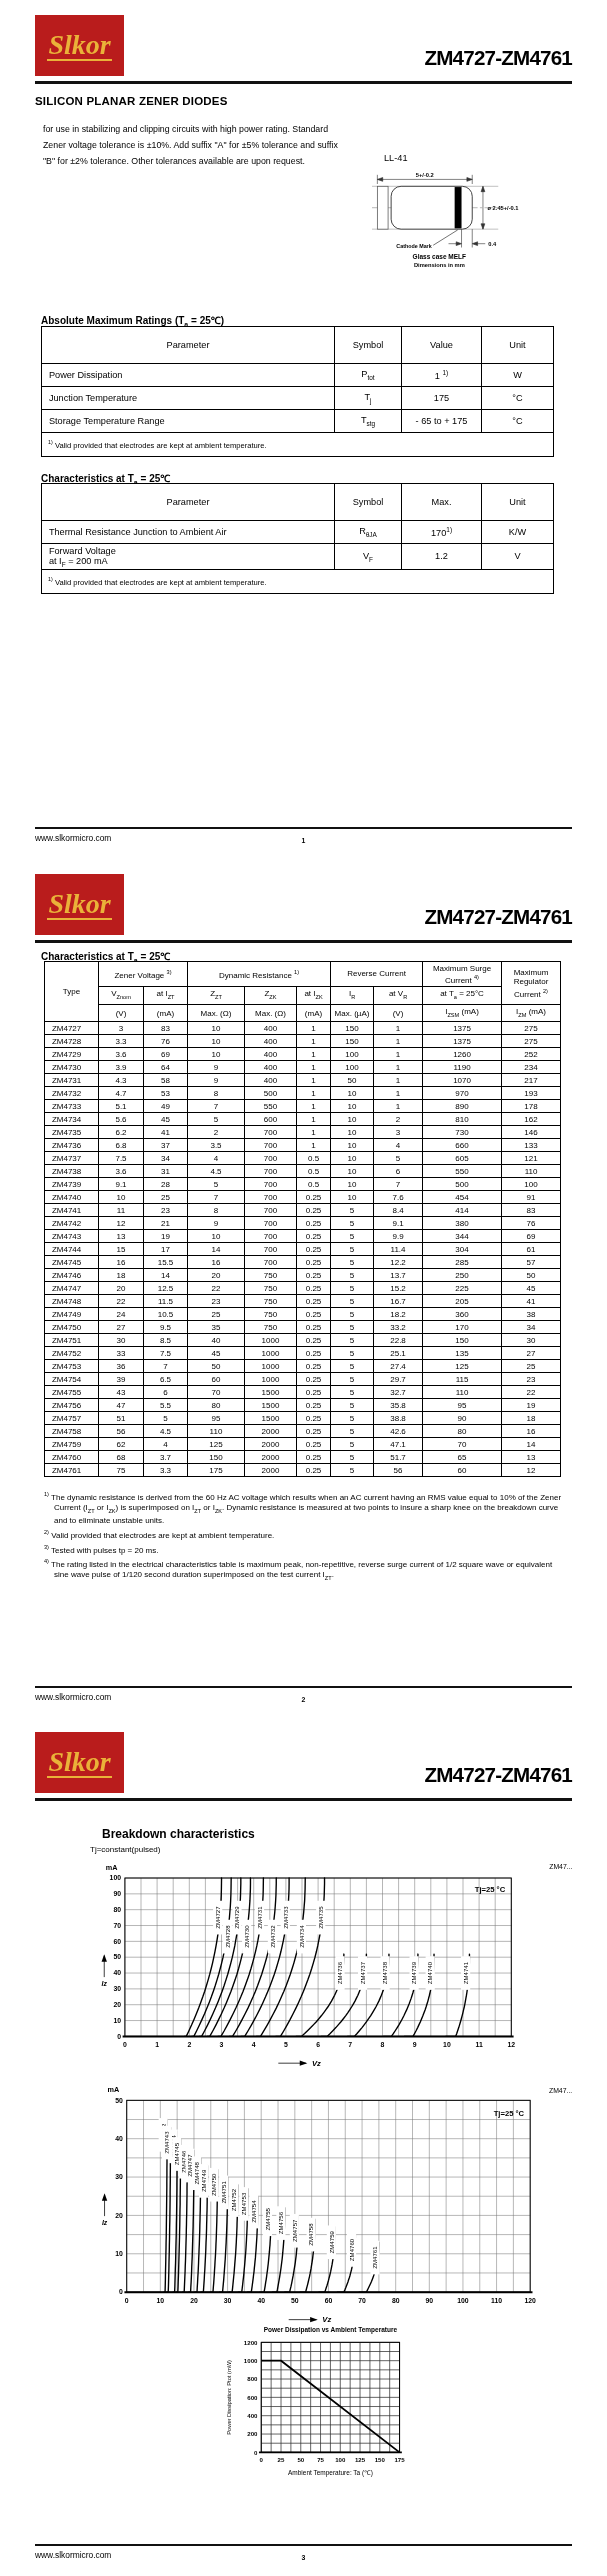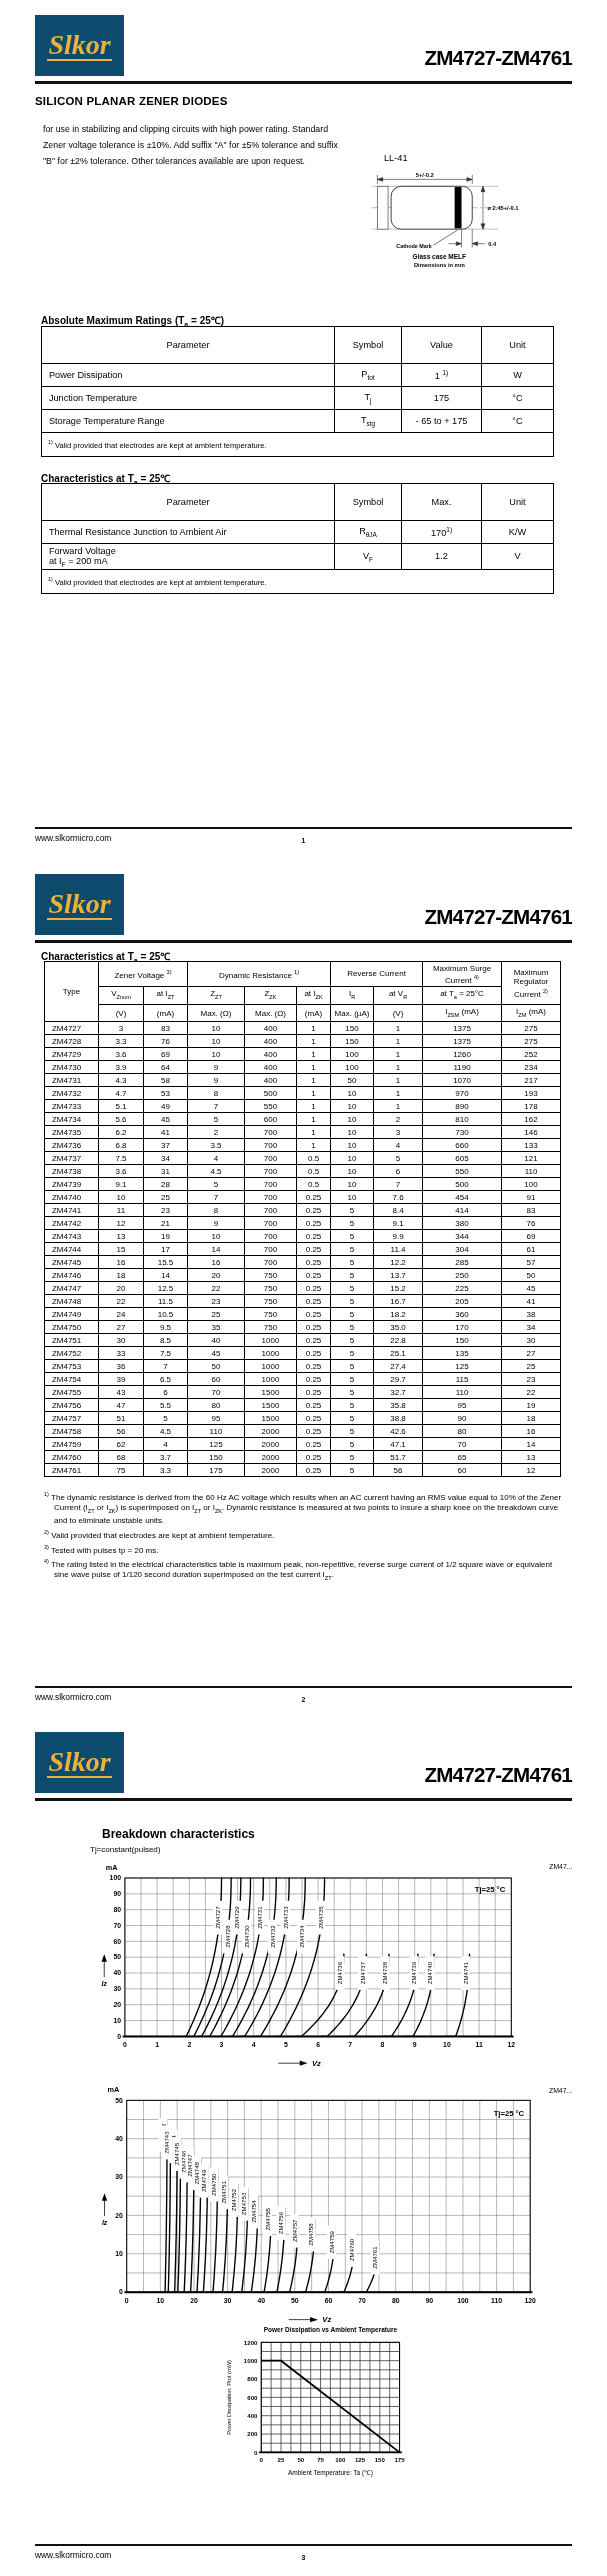--- a/index.html
+++ b/index.html
@@ -1,20 +1,20 @@
 <!DOCTYPE html>
 <html style="font-size:12.2px"><head>
 <meta charset="utf-8">
 <style>
   html,body{margin:0;padding:0;background:#fff;}
   .sheet{position:relative;width:607px;height:2576px;background:#fff;margin:0 auto;
          font-family:"Liberation Sans",sans-serif;color:#000;overflow:hidden;}
   .page{position:absolute;left:0;width:607px;height:859px;}
   .abs{position:absolute;}
-  .logo{position:absolute;left:35px;top:15.3px;width:89px;height:61px;background:#0c4a6e;
+  .logo{position:absolute;left:35px;top:15.3px;width:89px;height:61px;background:#b91c1c;
         display:flex;align-items:center;justify-content:center;}
   .logo span{font-family:"Liberation Serif",serif;font-style:italic;font-weight:bold;
         font-size:28px;color:#eab239;border-bottom:2.3px solid #eab239;line-height:1.0;padding:0 1.5px;}
   .ptitle{position:absolute;right:35px;top:46px;font-size:20.6px;font-weight:bold;letter-spacing:-0.8px;}
   .hrule{position:absolute;left:35px;width:537px;height:3.1px;background:#111;top:81px;}
   .frule{position:absolute;left:35px;width:537px;height:2.3px;background:#111;top:827px;}
   .site{position:absolute;left:35px;top:833px;font-size:8.4px;}
   .pageno{position:absolute;left:0;width:607px;text-align:center;top:837px;font-size:6.9px;font-weight:bold;}
   .h1{position:absolute;left:35px;top:95px;font-size:11.5px;font-weight:bold;letter-spacing:0.2px;}
   .intro{position:absolute;left:41px;top:121px;width:309px;font-size:8.8px;line-height:16px;}
@@ -510,21 +510,21 @@
             <td>38</td>
           </tr>
           <tr>
             <td class="cl">ZM4750</td>
             <td>27</td>
             <td>9.5</td>
             <td>35</td>
             <td>750</td>
             <td>0.25</td>
             <td>5</td>
-            <td>35.0</td>
+            <td>33.2</td>
             <td>170</td>
             <td>34</td>
           </tr>
           <tr>
             <td class="cl">ZM4751</td>
             <td>30</td>
             <td>8.5</td>
             <td>40</td>
             <td>1000</td>
             <td>0.25</td>

